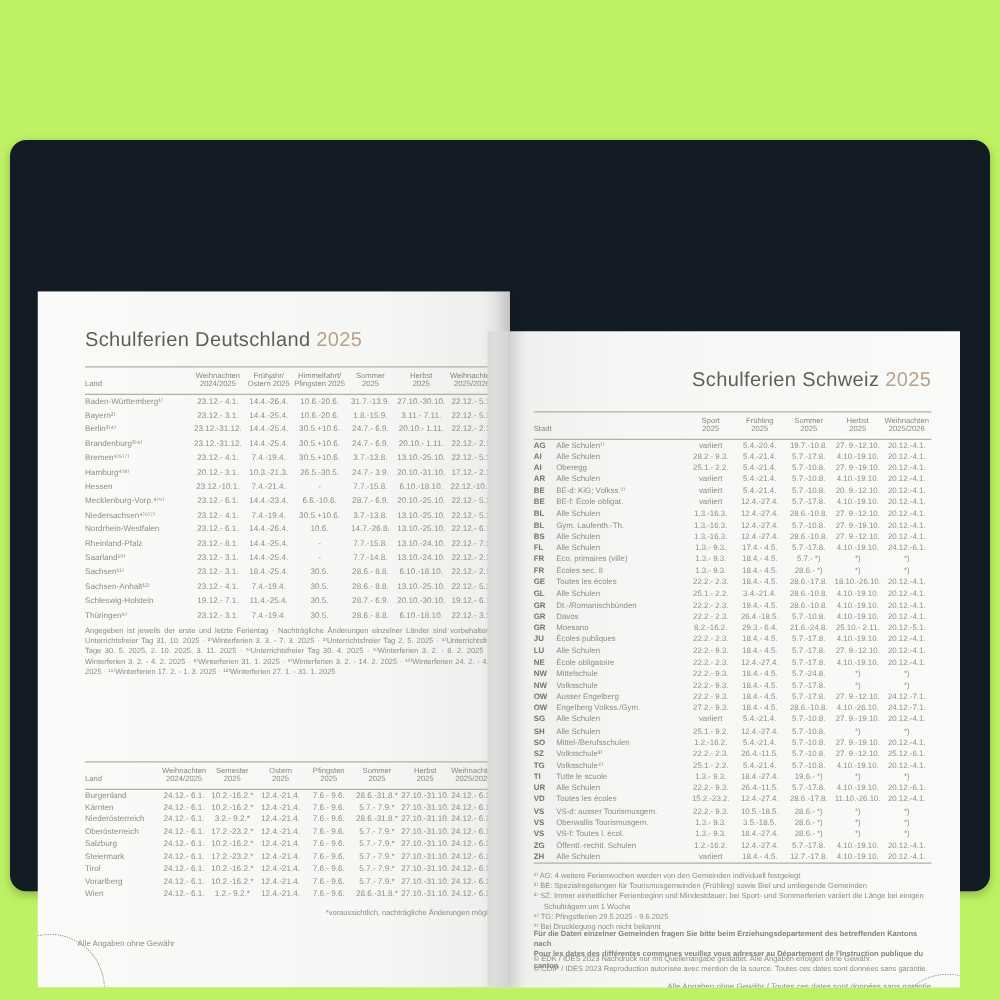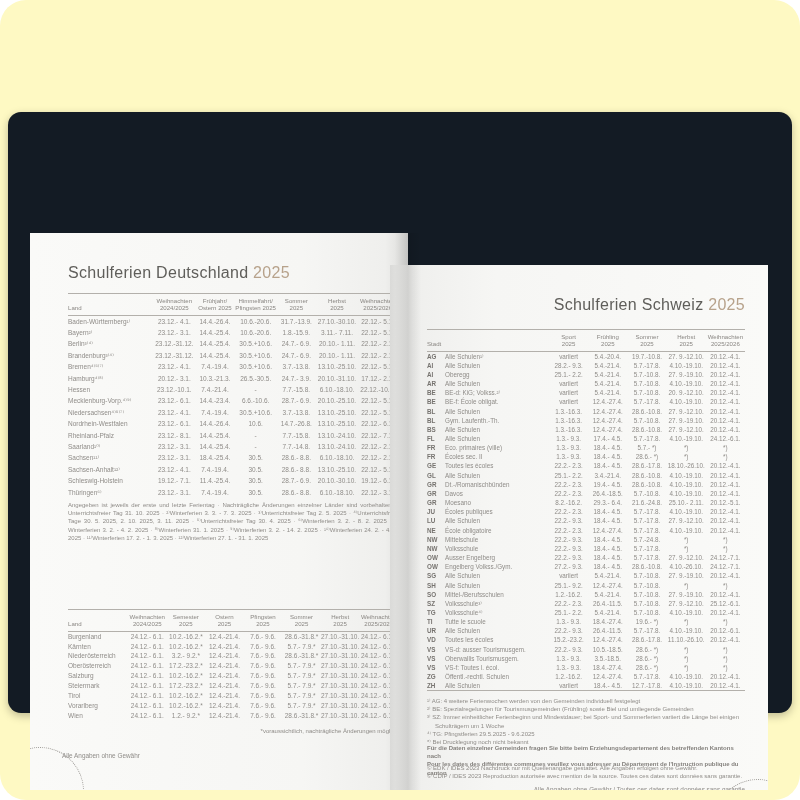--- a/index.html
+++ b/index.html
@@ -1,17 +1,17 @@
 <!DOCTYPE html>
 <html><head>
 <meta charset="utf-8">
 <style>
   html,body{margin:0;padding:0;background:#ffffff;width:800px;height:800px;
     font-family:"Liberation Sans","DejaVu Sans",sans-serif;}
-  #stage{position:relative;width:800px;height:800px;overflow:hidden;background:#fef9c3;border-radius:26px;}
+  #stage{position:relative;width:800px;height:800px;overflow:hidden;background:#bef264;}
   
   #book{position:absolute;left:8px;top:112px;width:784px;height:601px;
     background:#131b24;border-radius:13px;box-shadow:0 3px 8px rgba(0,0,0,.25);}
   #pages{position:absolute;left:22px;top:121px;width:756px;height:557px;overflow:hidden;}
   .page{position:absolute;top:0;height:557px;width:378px;overflow:hidden;}
   .page.left{left:0;background:linear-gradient(to right,#fafaf8 0%,#f6f6f4 72%,#efefed 94%,#dadad8 100%);}
   .page.right{left:360px;background:linear-gradient(to left,#fafaf8 0%,#f6f6f4 72%,#efefed 94%,#dadad8 100%);margin-top:32px;}
   #gutter{position:absolute;left:365px;top:0;width:26px;height:557px;
     background:linear-gradient(to right,rgba(0,0,0,0),rgba(0,0,0,.10) 48%,rgba(60,55,50,.22) 50%,rgba(0,0,0,.10) 52%,rgba(0,0,0,0));pointer-events:none;}
   

